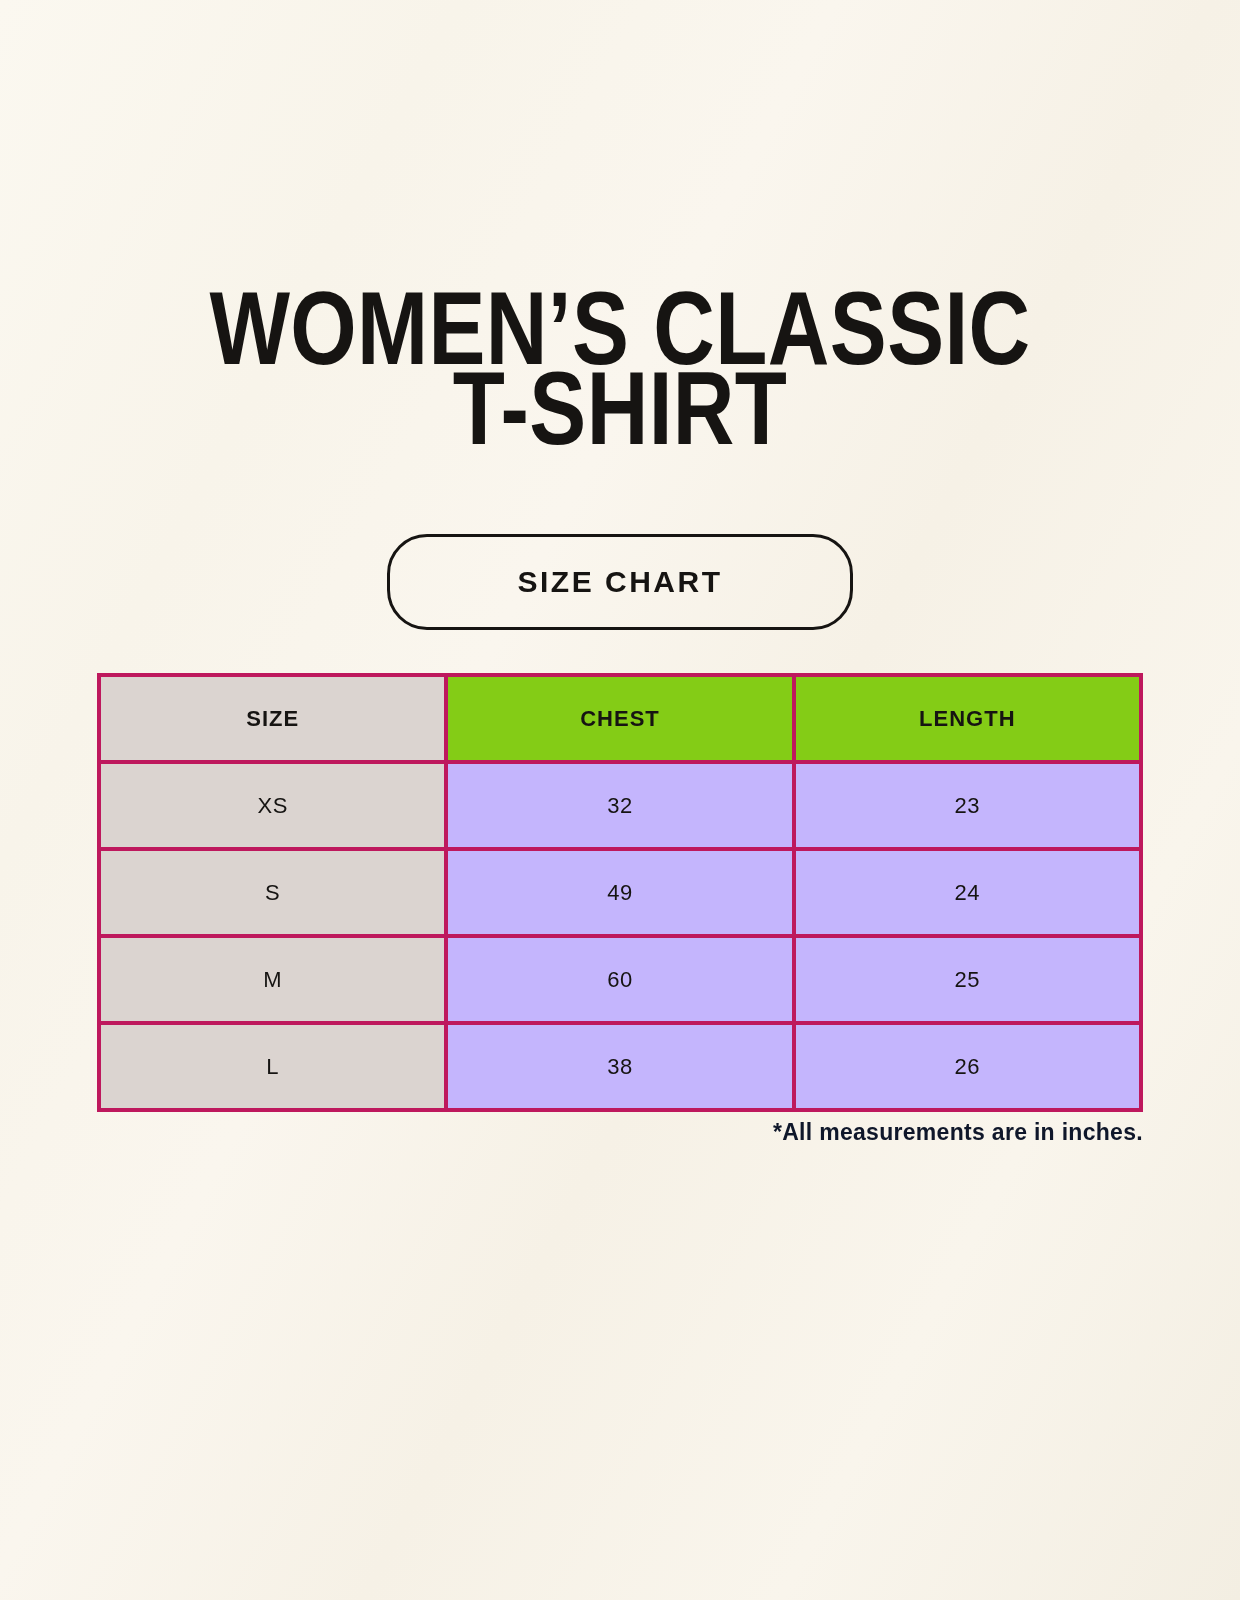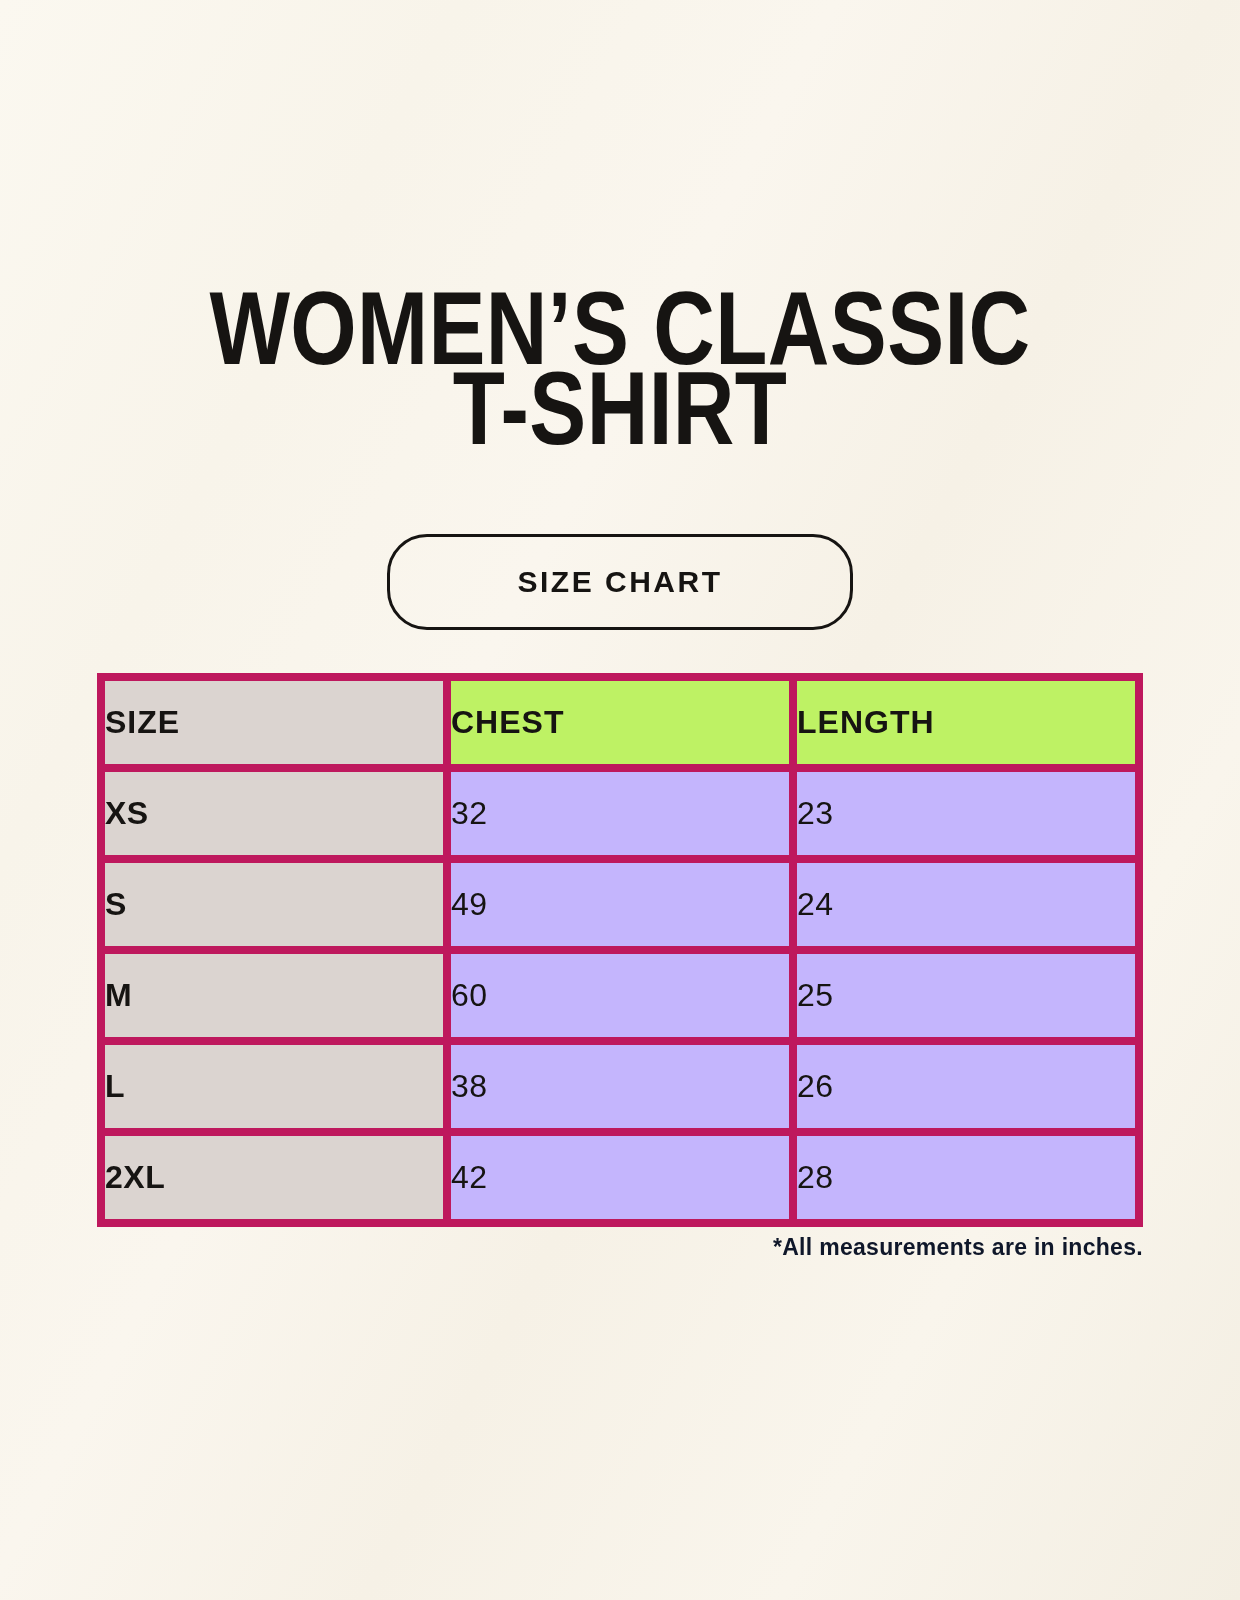--- a/index.html
+++ b/index.html
@@ -54,32 +54,32 @@
     color: #161412;
     cursor: pointer;
   }
   table.size-chart {
     margin-top: 43px;
     width: 1046px;
     border-collapse: collapse;
     table-layout: fixed;
   }
   .size-chart th, .size-chart td {
-    border: 8px solid #be185d;
-    text-align: left;
+    border: 4px solid #be185d;
+    text-align: center;
     vertical-align: middle;
     height: 83px;
-    font-size: 32px;
+    font-size: 22px;
     padding: 0;
   }
   .size-chart th { font-weight: 700; letter-spacing: 1px; }
   .size-chart td { font-weight: 400; letter-spacing: 0.5px; }
-  .size-chart td.row-label { font-weight: 700; }
+  .size-chart td.row-label { font-weight: 400; }
   .col-size   { background: #dbd4d0; }
-  .col-accent { background: #bef264; }
+  .col-accent { background: #84cc16; }
   .cell-bg    { background: #c4b5fd; }
   .footnote {
     width: 1046px;
     margin-top: 7px;
     text-align: right;
     font-size: 23px;
     font-weight: 700;
     letter-spacing: 0.3px;
     color: #0f172a;
   }
@@ -120,23 +120,18 @@
       <tr>
         <td class="col-size row-label">M</td>
         <td class="cell-bg">60</td>
         <td class="cell-bg">25</td>
       </tr>
       <tr>
         <td class="col-size row-label">L</td>
         <td class="cell-bg">38</td>
         <td class="cell-bg">26</td>
       </tr>
-      <tr>
-        <td class="col-size row-label">2XL</td>
-        <td class="cell-bg">42</td>
-        <td class="cell-bg">28</td>
-      </tr>
     </tbody>
   </table>
 
   <div class="footnote">*All measurements are in inches.</div>
 
 </div>
 
 </body></html>

